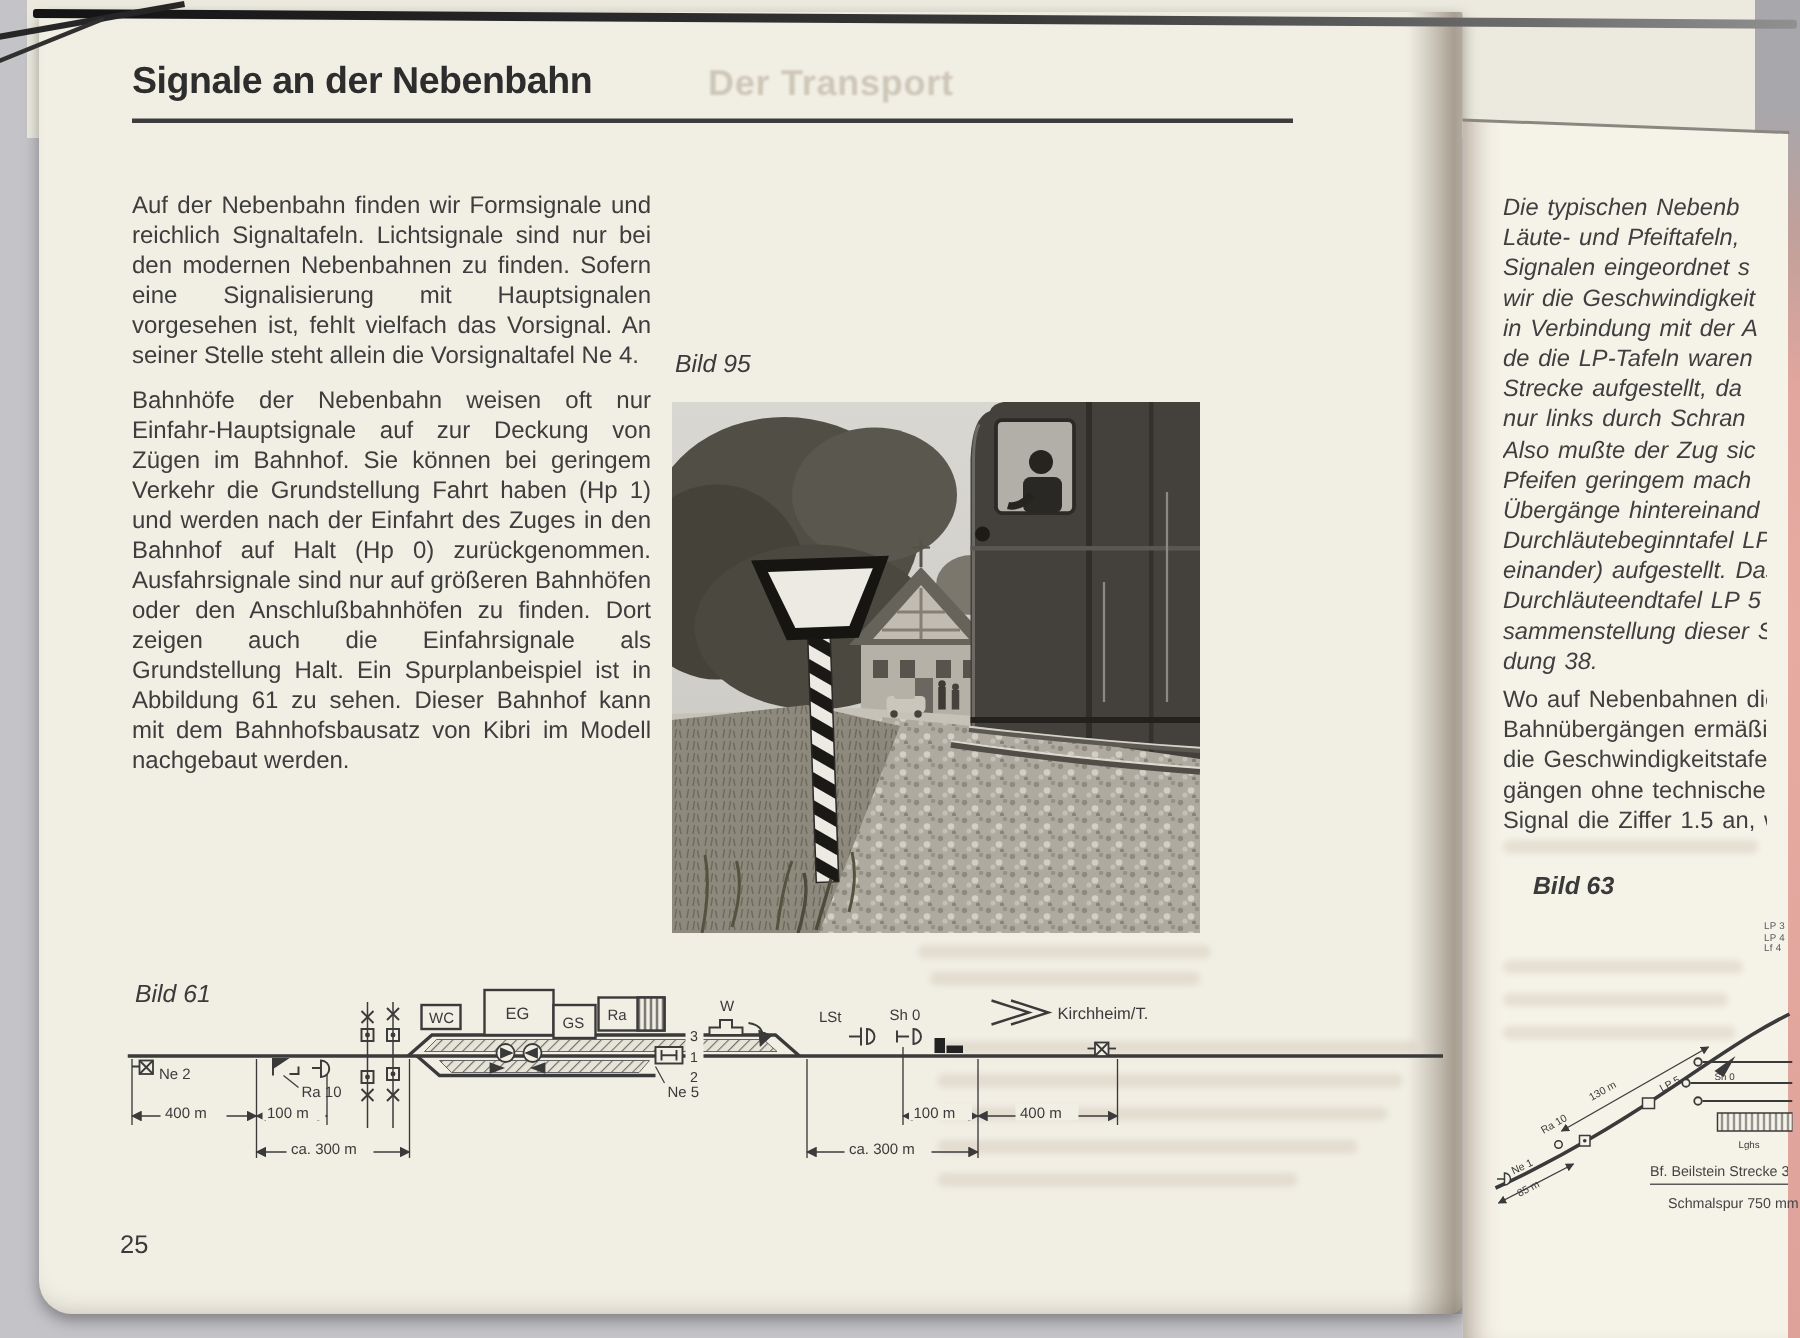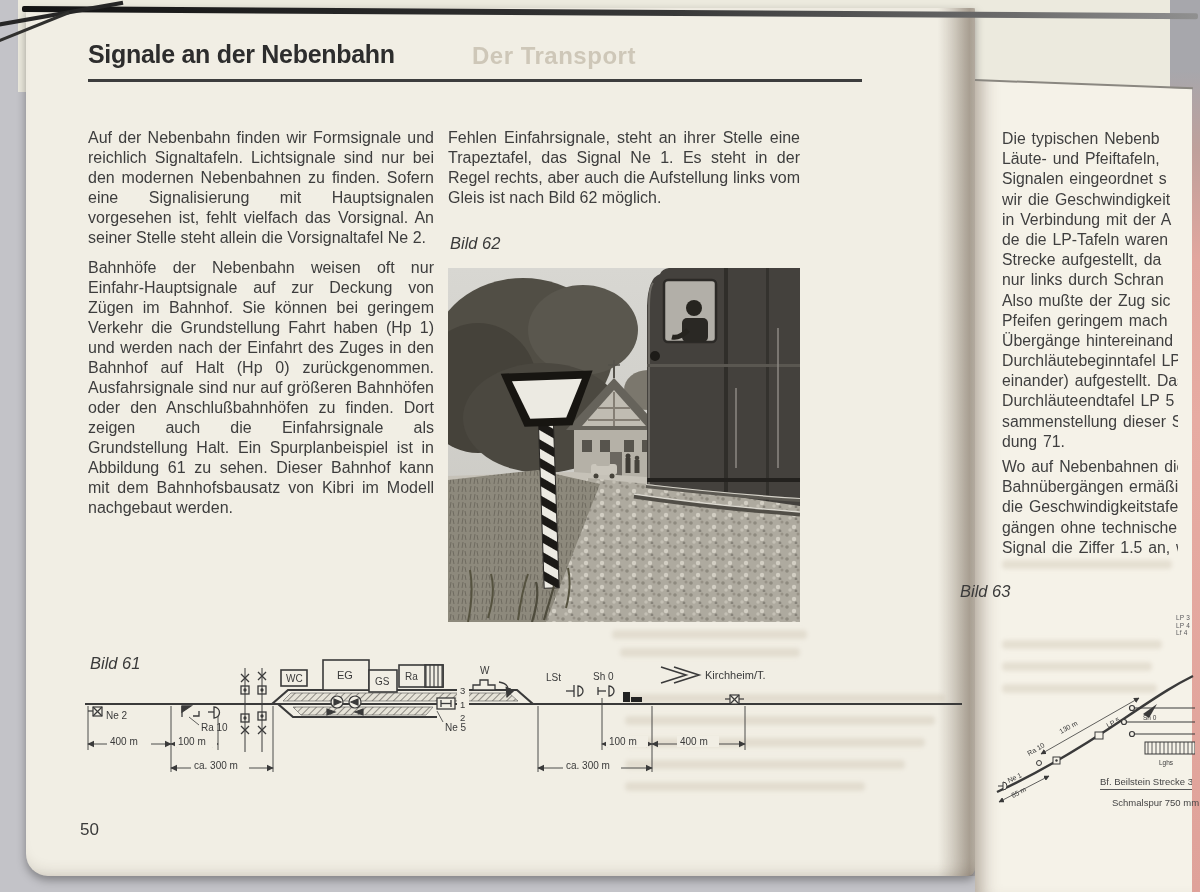--- a/index.html
+++ b/index.html
@@ -57,28 +57,25 @@
   <div class="abs top-bar"></div>
   <div class="abs corner-line1"></div>
   <div class="abs corner-line2"></div>
   <div class="abs rp-top-line"></div>
 
   <div class="abs ghost-title">Der Transport</div>
   <div class="abs title">Signale an der Nebenbahn</div>
   <div class="abs title-rule"></div>
 
   <div class="abs col" style="left:88px;top:128px;">
-    <p>Auf der Nebenbahn finden wir Formsignale und reichlich Signaltafeln. Lichtsignale sind nur bei den modernen Nebenbahnen zu finden. Sofern eine Signalisierung mit Hauptsignalen vorgesehen ist, fehlt vielfach das Vorsignal. An seiner Stelle steht allein die Vorsignaltafel Ne 2.</p>
+    <p>Auf der Nebenbahn finden wir Formsignale und reichlich Signaltafeln. Lichtsignale sind nur bei den modernen Nebenbahnen zu finden. Sofern eine Signalisierung mit Hauptsignalen vorgesehen ist, fehlt vielfach das Vorsignal. An seiner Stelle steht allein die Vorsignaltafel Ne 4.</p>
     <p>Bahnhöfe der Nebenbahn weisen oft nur Einfahr-Hauptsignale auf zur Deckung von Zügen im Bahnhof. Sie können bei geringem Verkehr die Grundstellung Fahrt haben (Hp 1) und werden nach der Einfahrt des Zuges in den Bahnhof auf Halt (Hp 0) zurückgenommen. Ausfahrsignale sind nur auf größeren Bahnhöfen oder den Anschlußbahnhöfen zu finden. Dort zeigen auch die Einfahrsignale als Grundstellung Halt. Ein Spurplanbeispiel ist in Abbildung 61 zu sehen. Dieser Bahnhof kann mit dem Bahnhofsbausatz von Kibri im Modell nachgebaut werden.</p>
   </div>
 
-  <div class="abs col" style="left:448px;top:128px;width:352px;">
-    <p>Fehlen Einfahrsignale, steht an ihrer Stelle eine Trapeztafel, das Signal Ne 1. Es steht in der Regel rechts, aber auch die Aufstellung links vom Gleis ist nach Bild 62 möglich.</p>
-  </div>
-  <div class="abs caption" style="left:450px;top:234px;">Bild 62</div>
+  <div class="abs caption" style="left:450px;top:234px;">Bild 95</div>
 
   <svg class="abs photo" viewBox="0 0 352 354">
     <defs>
       <linearGradient id="p-sky" x1="0" y1="0" x2="0" y2="1">
         <stop offset="0" stop-color="#d8d7d2"></stop>
           <stop offset="1" stop-color="#c7c6c0"></stop>
       </linearGradient>
       <pattern id="p-grav" width="16" height="12" patternUnits="userSpaceOnUse">
         <rect width="16" height="12" fill="#aeaa9f"></rect>
         <circle cx="3" cy="3" r="1.8" fill="#8e8a7f"></circle>
@@ -328,48 +325,48 @@
         <text x="109" y="121" font-size="10">ca. 300 m</text>
       <rect x="521" y="88" width="42" height="11" fill="#f1eee4"></rect>
         <text x="524" y="97" font-size="10">100 m</text>
       <rect x="592" y="88" width="42" height="11" fill="#f1eee4"></rect>
         <text x="595" y="97" font-size="10">400 m</text>
       <rect x="478" y="112" width="58" height="11" fill="#f1eee4"></rect>
         <text x="481" y="121" font-size="10">ca. 300 m</text>
     </g>
   </svg>
 
-  <div class="abs pagenum">50</div>
-
-  <div class="abs rp-block" style="top:130px;">
+  <div class="abs pagenum">25</div>
+
+  <div class="abs rp-block" style="top:130px;font-style:italic;">
     <div class="rp-line">Die typischen Nebenb</div>
     <div class="rp-line">Läute- und Pfeiftafeln,</div>
     <div class="rp-line">Signalen eingeordnet s</div>
     <div class="rp-line">wir die Geschwindigkeit</div>
     <div class="rp-line">in Verbindung mit der A</div>
     <div class="rp-line">de die LP-Tafeln waren</div>
     <div class="rp-line">Strecke aufgestellt, da</div>
     <div class="rp-line">nur links durch Schran</div>
     <div class="rp-line">Also mußte der Zug sic</div>
     <div class="rp-line">Pfeifen geringem mach</div>
     <div class="rp-line">Übergänge hintereinand</div>
     <div class="rp-line">Durchläutebeginntafel LP</div>
     <div class="rp-line">einander) aufgestellt. Das</div>
     <div class="rp-line">Durchläuteendtafel LP 5</div>
     <div class="rp-line">sammenstellung dieser S</div>
-    <div class="rp-line">dung 71.</div>
+    <div class="rp-line">dung 38.</div>
   </div>
   <div class="abs rp-block" style="top:458px;">
     <div class="rp-line">Wo auf Nebenbahnen die G</div>
     <div class="rp-line">Bahnübergängen ermäßigt</div>
     <div class="rp-line">die Geschwindigkeitstafel L</div>
     <div class="rp-line">gängen ohne technische Si</div>
     <div class="rp-line">Signal die Ziffer 1.5 an, wa</div>
   </div>
-  <div class="abs caption" style="left:960px;top:582px;">Bild 63</div>
+  <div class="abs caption" style="left:1022px;top:582px;font-weight:bold;">Bild 63</div>
 
   <div class="abs corner-labels">
     <div>LP 3</div>
     <div>LP 4</div>
     <div>Lf 4</div>
   </div>
 
   <svg class="abs diagram63" viewBox="0 0 200 185">
     <defs>
       <marker id="b-ah" viewBox="0 0 10 10" refX="9" refY="5" markerWidth="7" markerHeight="7" orient="auto-start-reverse">

